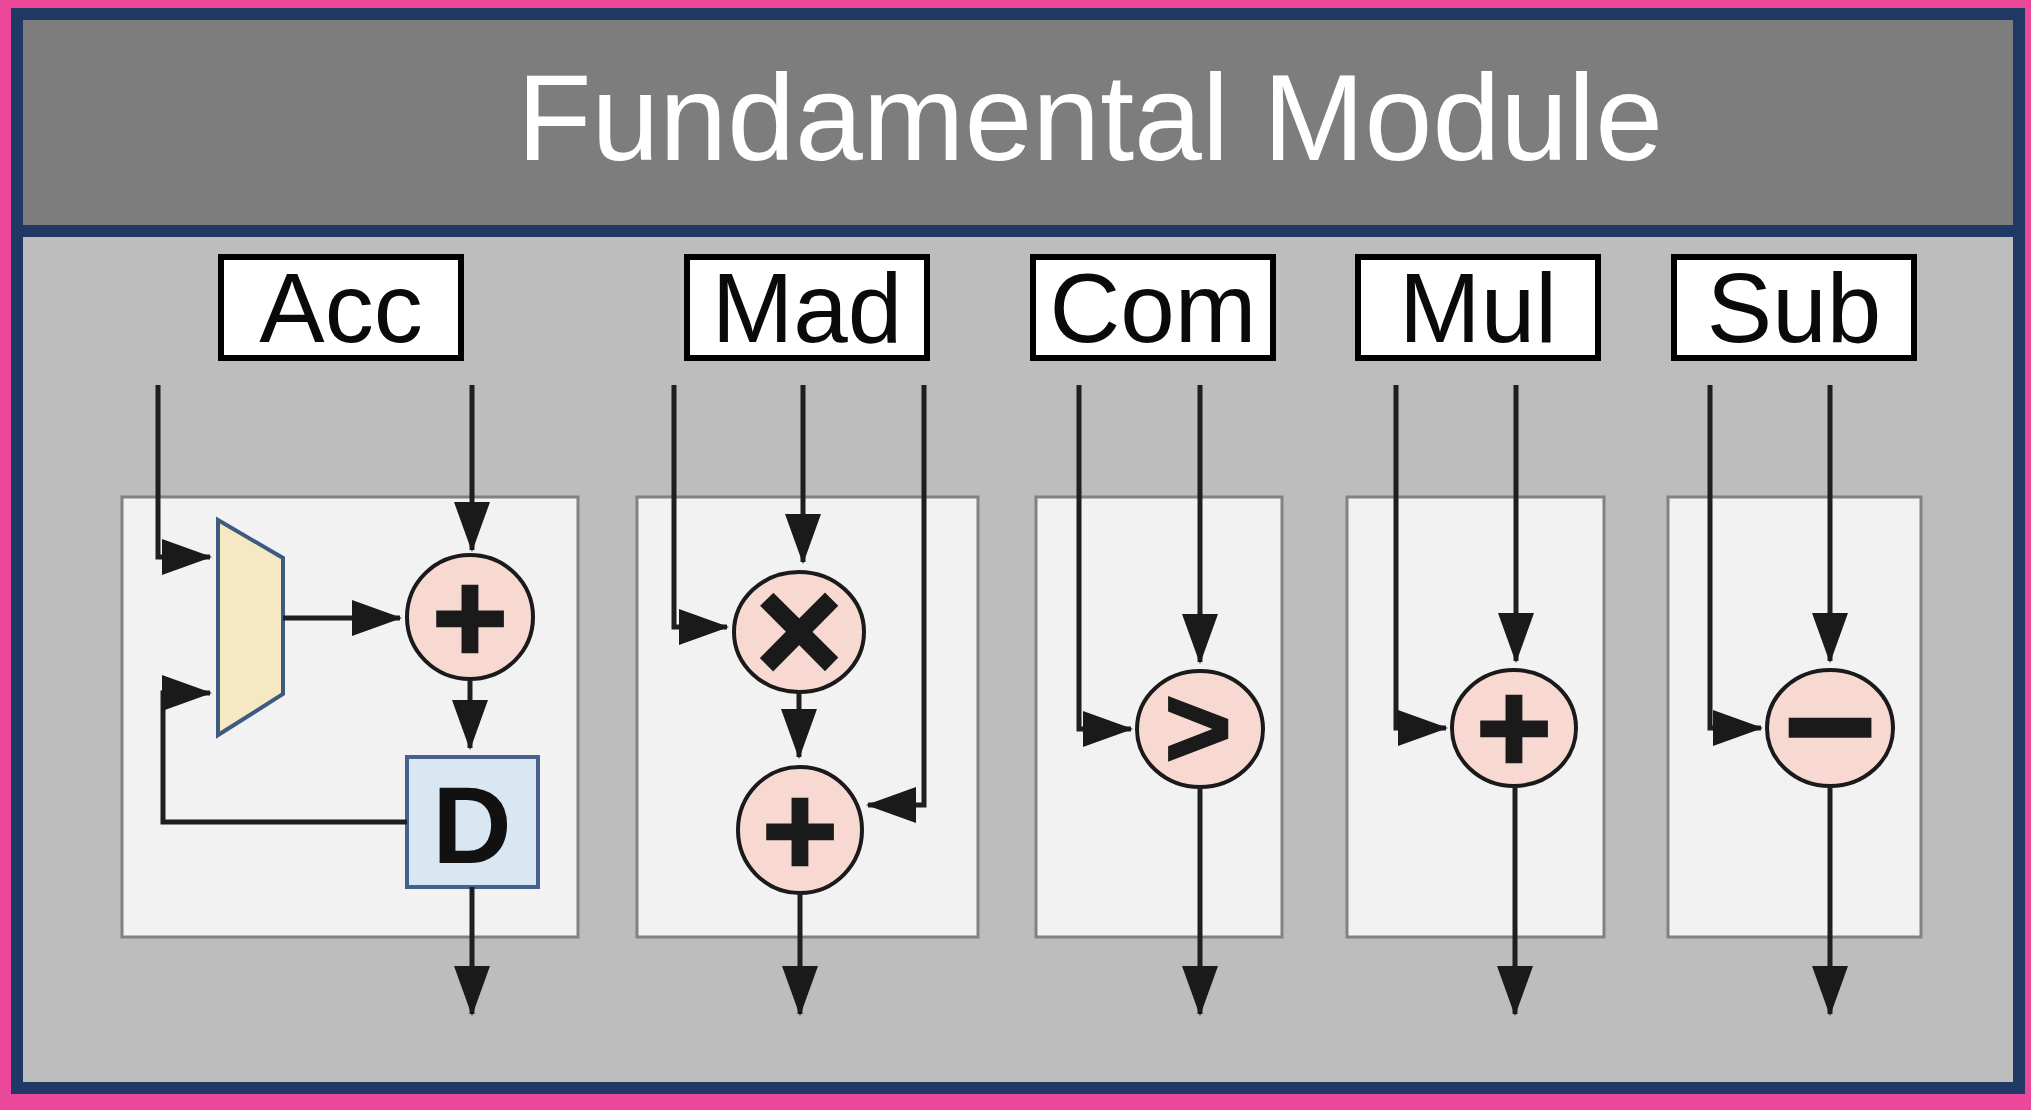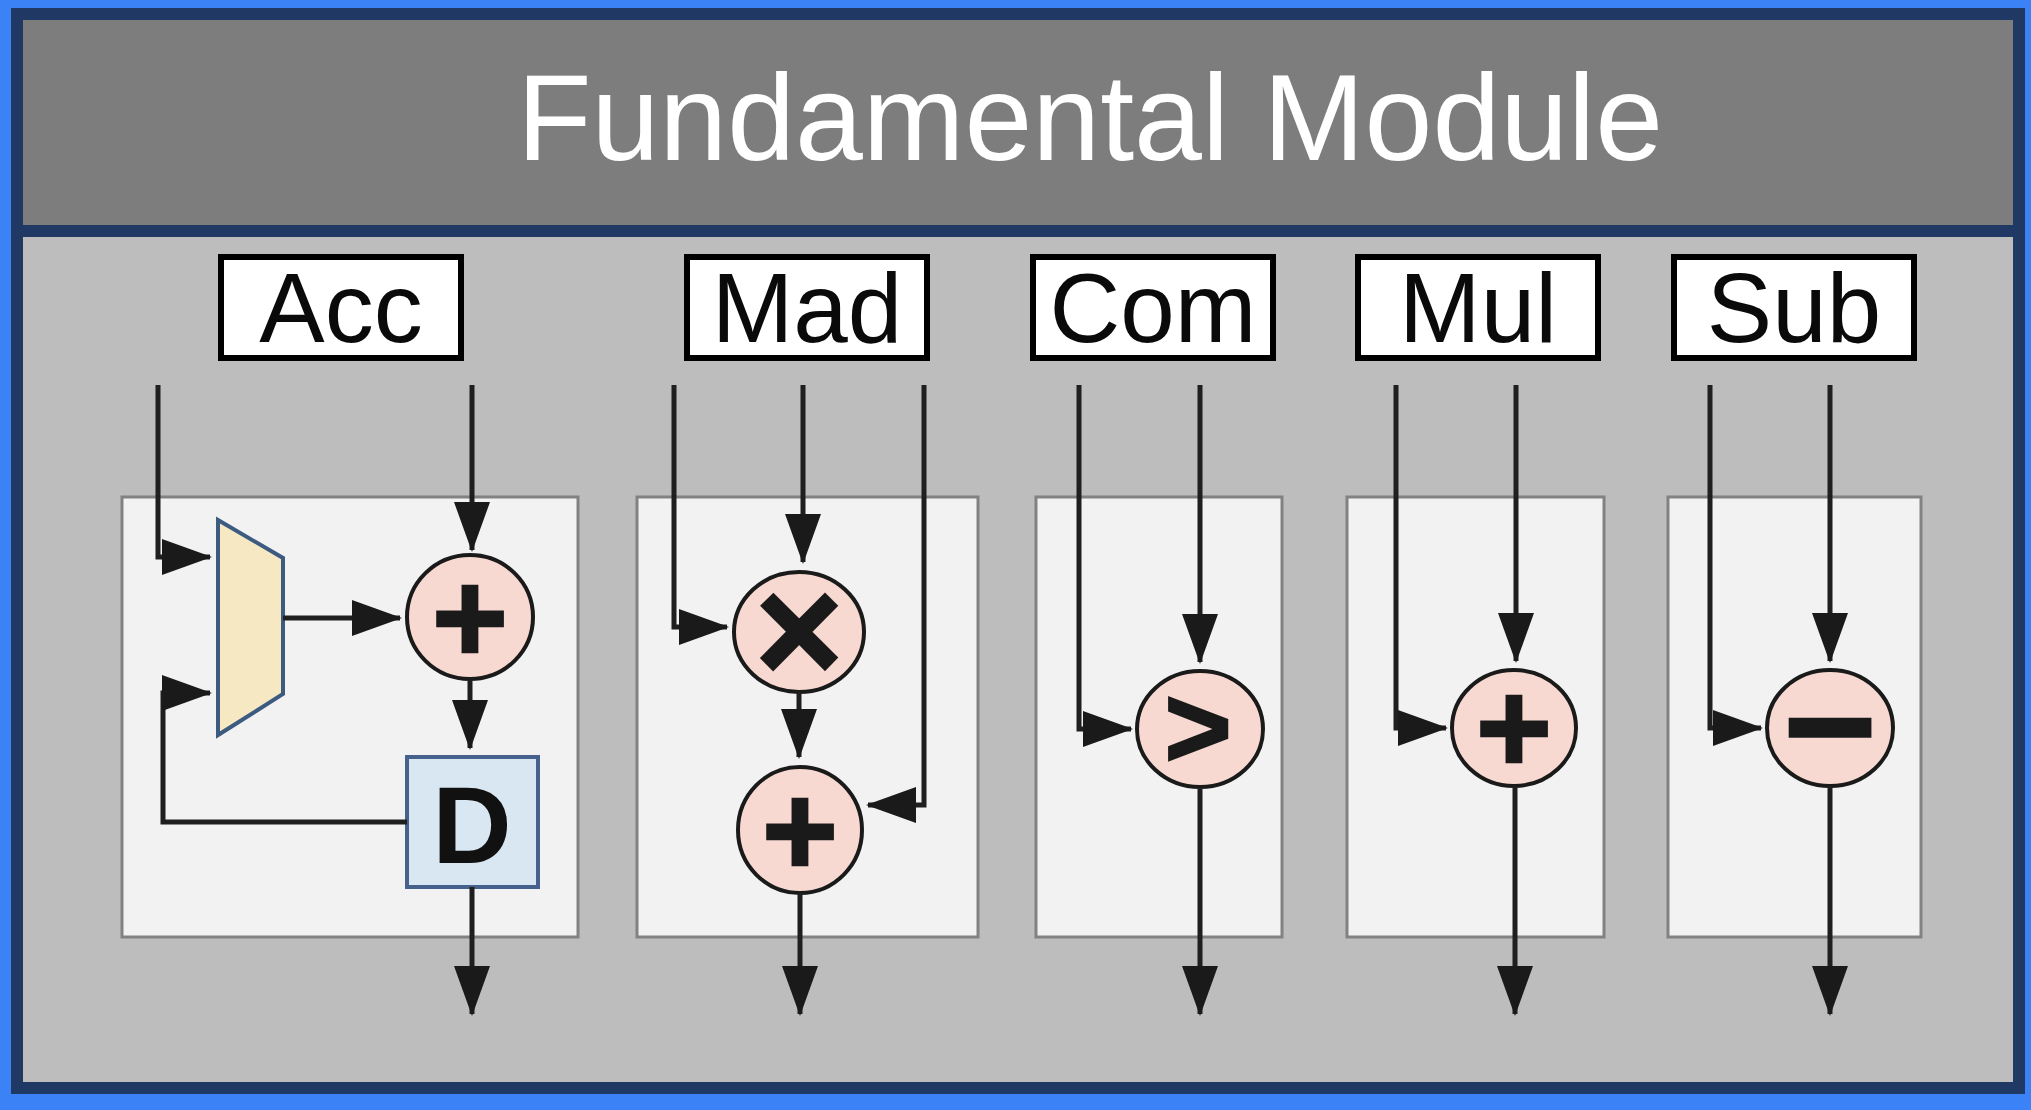--- a/index.html
+++ b/index.html
@@ -4,21 +4,21 @@
 <style>
   html, body {
     margin: 0;
     padding: 0;
     background: #ffffff;
   }
   .stage {
     position: relative;
     width: 2031px;
     height: 1110px;
-    background: #3b82f6;
+    background: #ec4899;
     font-family: "Liberation Sans", "DejaVu Sans", sans-serif;
   }
   svg { display: block; }
 
   .frame-rect      { stroke: #203864; stroke-width: 12; }
   .header-rect     { stroke: #203864; stroke-width: 12; }
   .inner-box       { stroke: #828282; stroke-width: 3; }
   .label-box       { stroke: #000000; stroke-width: 6; }
   .mux-shape       { stroke: #3d5a80; stroke-width: 4; }
   .op-circle       { stroke: #1a1a1a; stroke-width: 4; }

